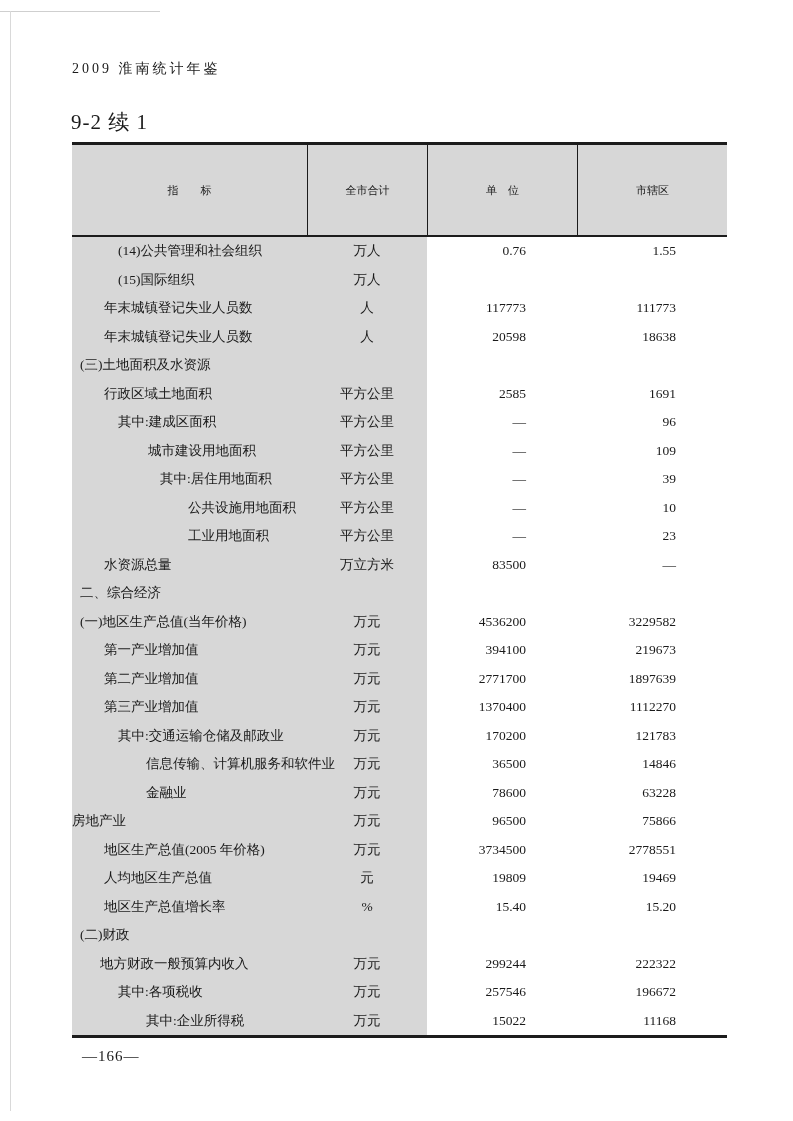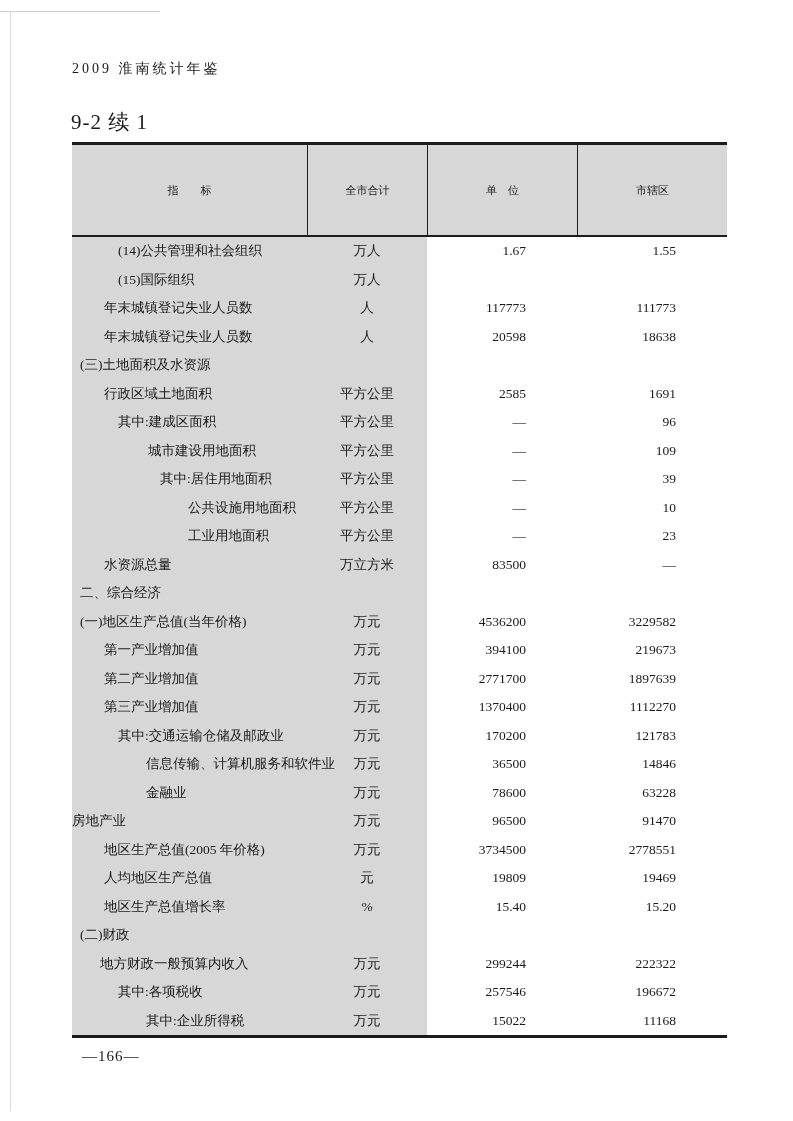--- a/index.html
+++ b/index.html
@@ -76,21 +76,21 @@
     <div class="hcell">指　　标</div>
     <div class="hcell">全市合计</div>
     <div class="hcell">单　位</div>
     <div class="hcell">市辖区</div>
   </div>
   <div class="tbody" id="tbody">
     <div class="body-gray-panel"></div>
   <div class="trow">
     <div class="cell c-ind" style="padding-left: 46px;">(14)公共管理和社会组织</div>
     <div class="cell c-unit">万人</div>
-    <div class="cell c-num">1.67</div>
+    <div class="cell c-num">0.76</div>
     <div class="cell c-num">1.55</div>
   </div>
       <div class="trow">
     <div class="cell c-ind" style="padding-left: 46px;">(15)国际组织</div>
     <div class="cell c-unit">万人</div>
     <div class="cell c-num"></div>
     <div class="cell c-num"></div>
   </div>
       <div class="trow">
     <div class="cell c-ind" style="padding-left: 32px;">年末城镇登记失业人员数</div>
@@ -197,21 +197,21 @@
       <div class="trow">
     <div class="cell c-ind" style="padding-left: 74px;">金融业</div>
     <div class="cell c-unit">万元</div>
     <div class="cell c-num">78600</div>
     <div class="cell c-num">63228</div>
   </div>
       <div class="trow">
     <div class="cell c-ind" style="">房地产业</div>
     <div class="cell c-unit">万元</div>
     <div class="cell c-num">96500</div>
-    <div class="cell c-num">91470</div>
+    <div class="cell c-num">75866</div>
   </div>
       <div class="trow">
     <div class="cell c-ind" style="padding-left: 32px;">地区生产总值(2005 年价格)</div>
     <div class="cell c-unit">万元</div>
     <div class="cell c-num">3734500</div>
     <div class="cell c-num">2778551</div>
   </div>
       <div class="trow">
     <div class="cell c-ind" style="padding-left: 32px;">人均地区生产总值</div>
     <div class="cell c-unit">元</div>

